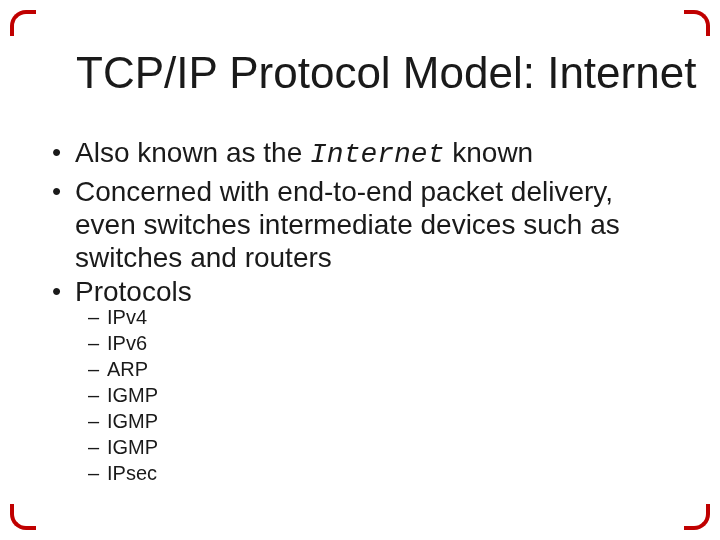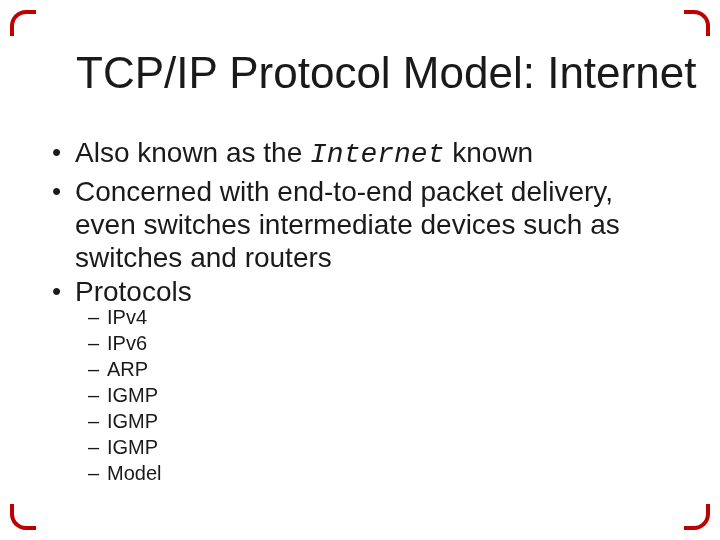--- a/index.html
+++ b/index.html
@@ -123,17 +123,17 @@
     <div class="sub-row">
       <span class="sub-marker">–</span>
       <span>IGMP</span>
     </div>
     <div class="sub-row">
       <span class="sub-marker">–</span>
       <span>IGMP</span>
     </div>
     <div class="sub-row">
       <span class="sub-marker">–</span>
-      <span>Model</span>
+      <span>IPsec</span>
     </div>
   </div>
 
 </div>
 
 </body></html>

